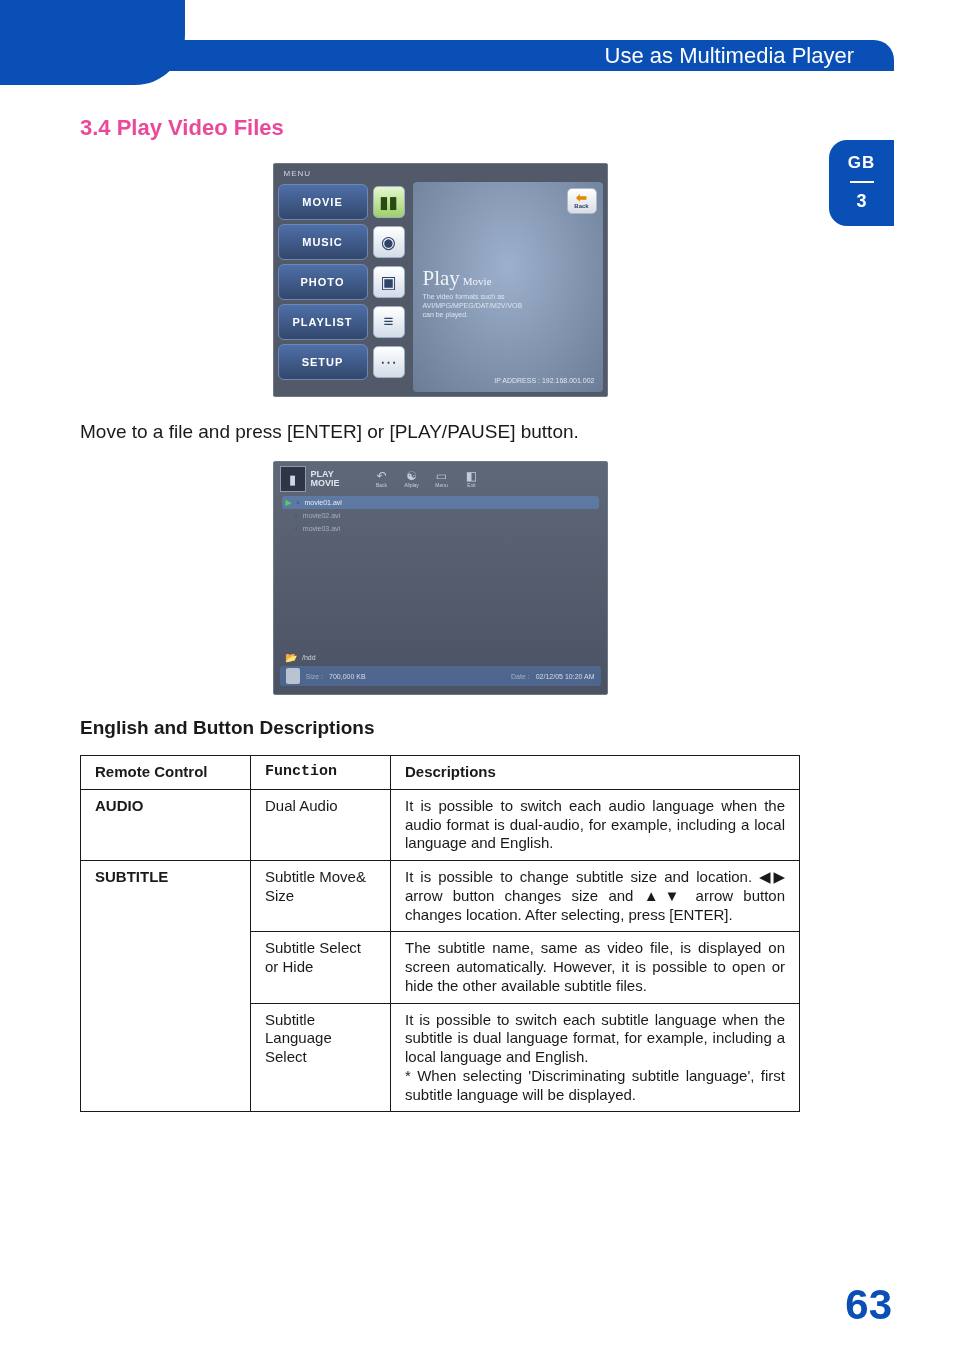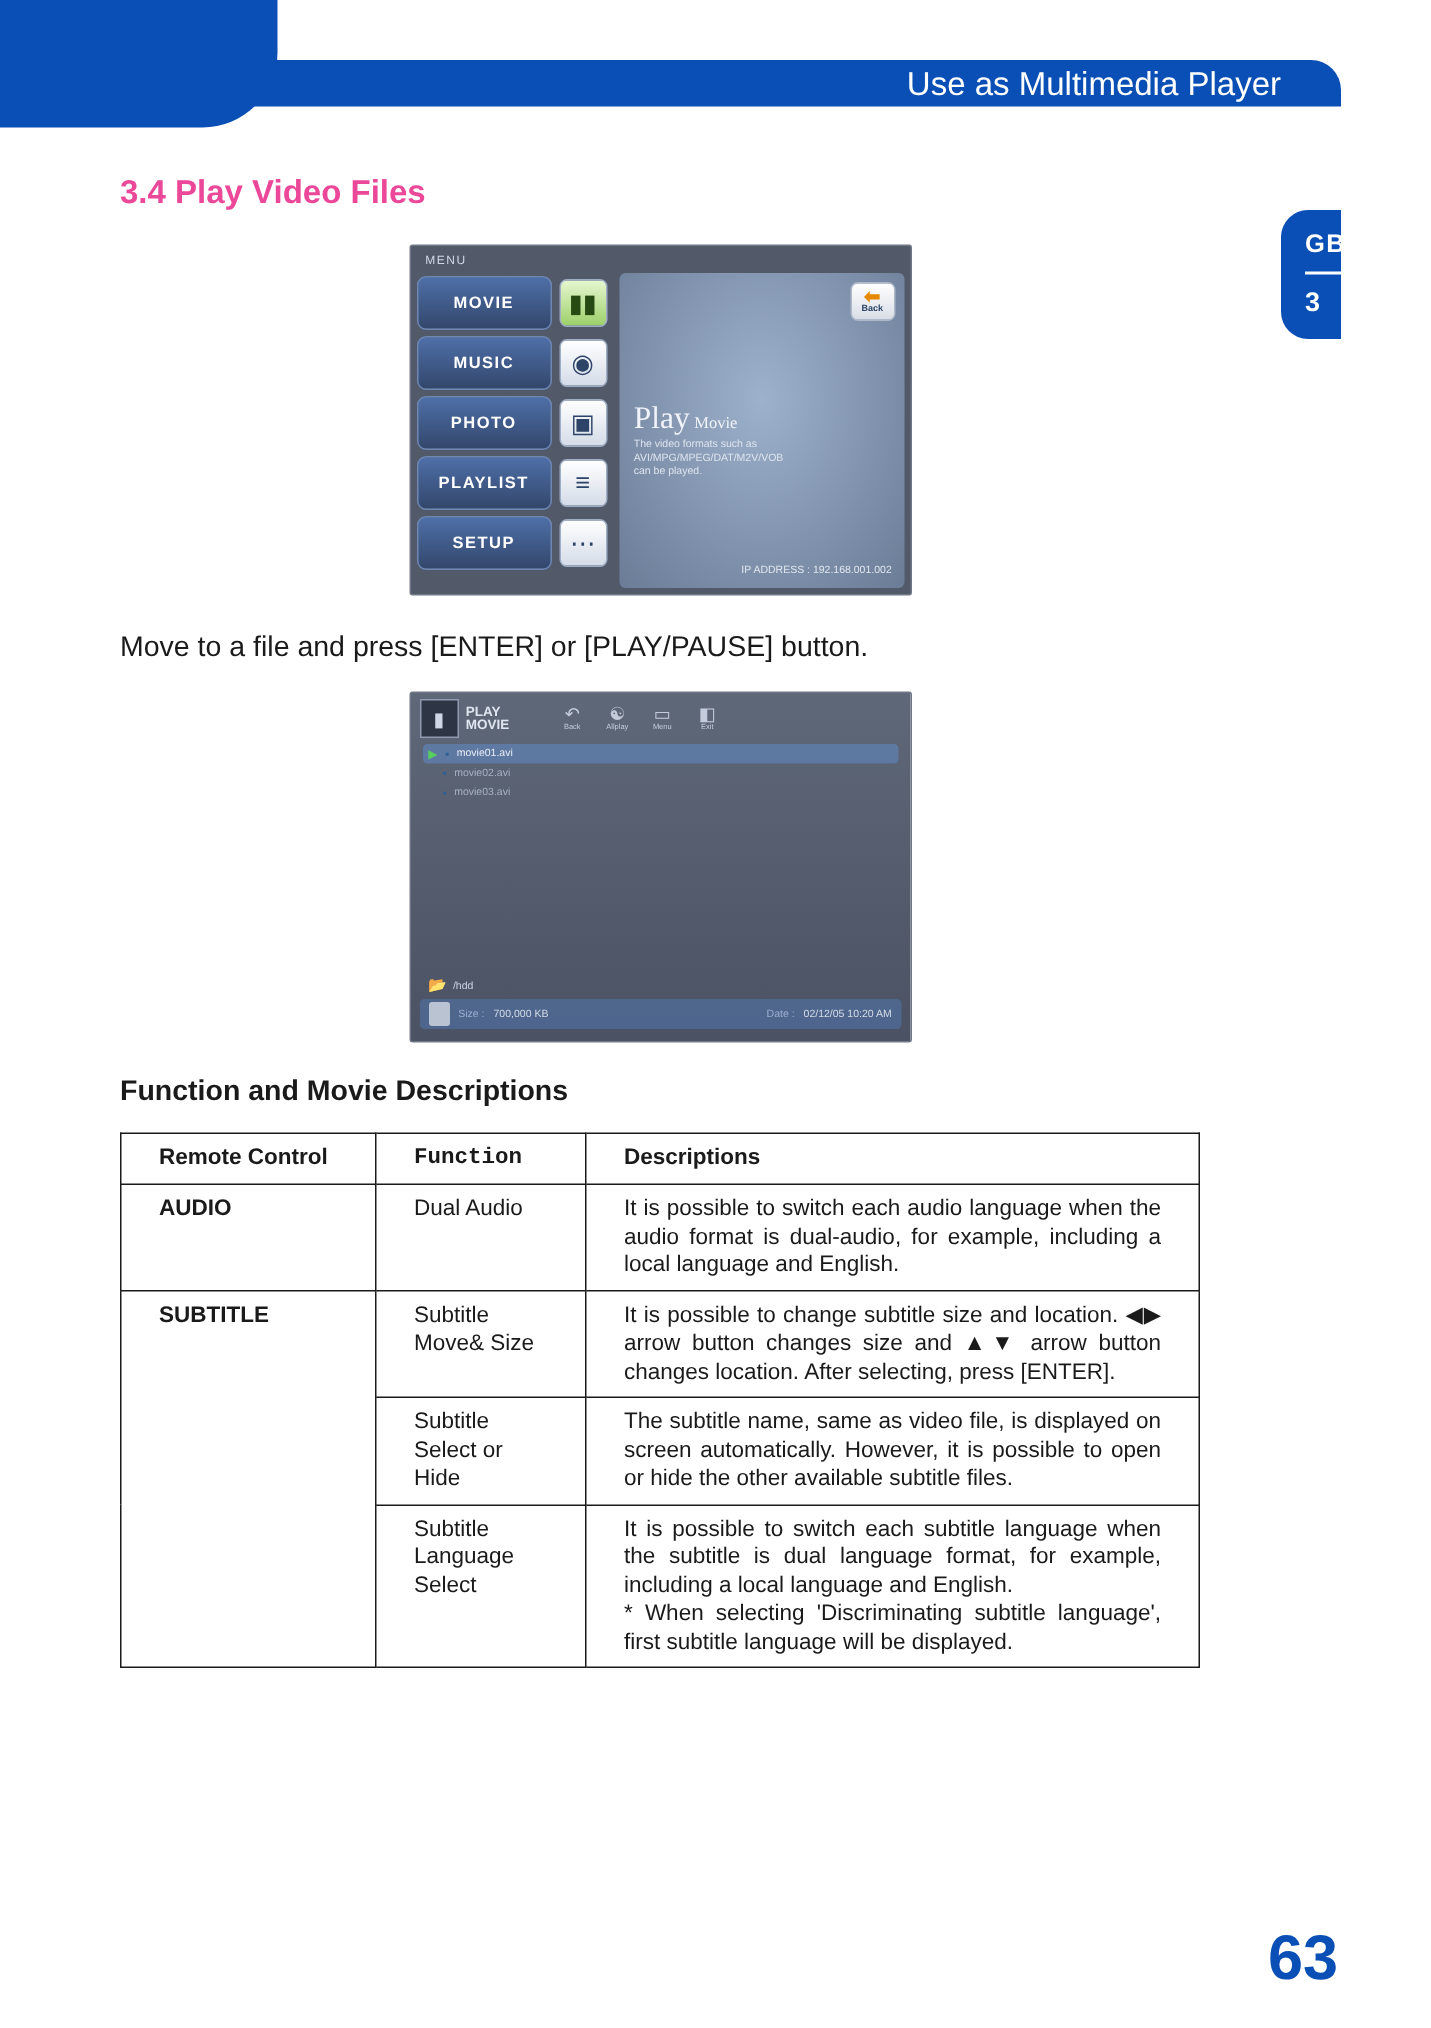--- a/index.html
+++ b/index.html
@@ -35,21 +35,21 @@
   }
   .header-title {
     color: #fff;
     font-size: 22px;
     font-weight: 400;
   }
   .side-tab {
     position: absolute;
     right: 60px;
     top: 140px;
-    width: 40px;
+    width: 65px;
     background: #0a4fb5;
     border-top-left-radius: 18px;
     border-bottom-left-radius: 18px;
     color: #fff;
     text-align: center;
     padding: 13px 16px 14px;
   }
   .side-tab .gb { font-size: 17px; font-weight: bold; letter-spacing: 1px; }
   .side-tab hr { border: 0; border-top: 2px solid #fff; width: 24px; margin: 8px auto; }
   .side-tab .num { font-size: 18px; font-weight: bold; }
@@ -184,21 +184,21 @@
     font-size:7px; color:#d5dce9;
   }
   .bot-bar .thumb{ width:14px; height:16px; background:#bac3d2; border-radius:2px;}
   .bot-bar .lbl{ color:#9db1d0;}
 
   
   .subhead { font-weight:700; font-size:19px; margin: 14px 0 16px; }
   table.fn { width:100%; border-collapse: collapse; font-size:15px; }
   table.fn th, table.fn td {
     border: 1px solid #1a1a1a;
-    padding: 7px 25px;
+    padding: 7px 14px;
     vertical-align: top;
     text-align: left;
     line-height:1.25;
   }
   table.fn th { font-weight:700; }
   table.fn .rc { font-weight:700; width:170px;}
   table.fn .fcol{ width:140px;font-family:Liberation Mono, monospace;}
   table.fn td.desc{ text-align: justify; }
   .arrow-sym{ font-family: "Arial Unicode MS", Arial;}
   .pagenum{
@@ -326,21 +326,21 @@
         <div class="thumb"></div>
         <span class="lbl">Size :</span>
         <span>700,000 KB</span>
         <span style="flex:1"></span>
         <span class="lbl">Date :</span>
         <span>02/12/05  10:20  AM</span>
       </div>
     </div>
   </div>
 
-  <div class="subhead">Function and Movie Descriptions</div>
+  <div class="subhead">English and Button Descriptions</div>
 
   <table class="fn">
     <tbody>
         <tr>
       <th class="rc">Remote Control</th>
       <th class="fcol">Function</th>
       <th>Descriptions</th>
     </tr>
     <tr>
       <td class="rc">AUDIO</td>

